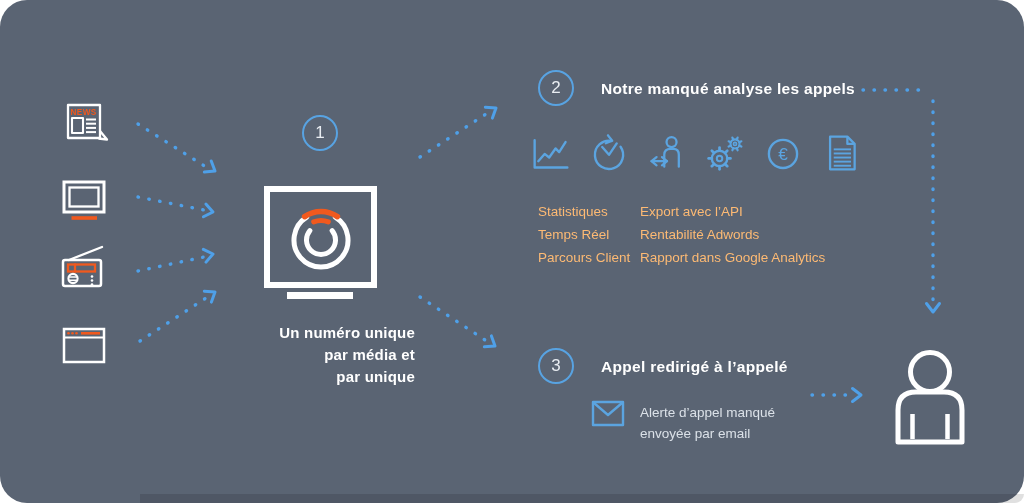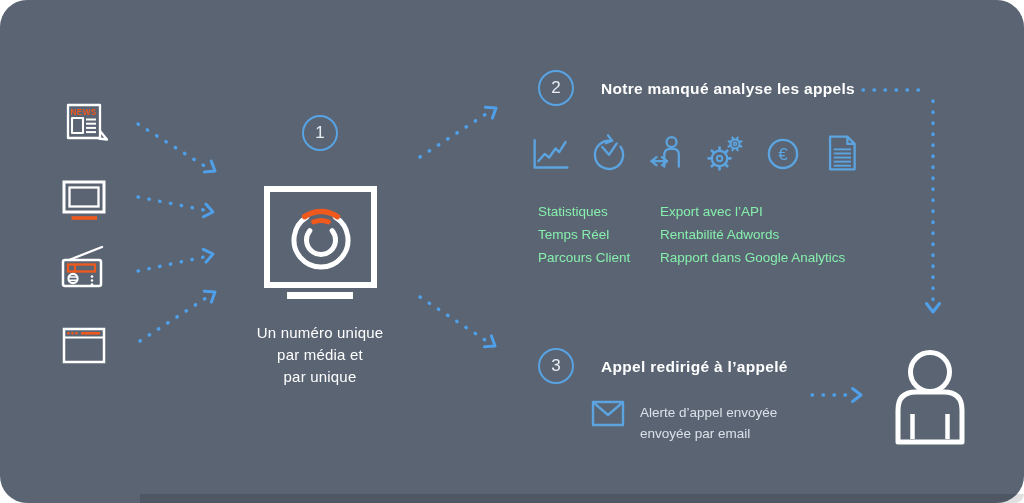--- a/index.html
+++ b/index.html
@@ -9,23 +9,23 @@
   .card::after{content:"";position:absolute;left:140px;right:0;bottom:0;height:9px;
           background:rgba(0,0,0,0.12);border-bottom-right-radius:27px;}
   .abs{position:absolute;}
   svg{display:block;}
   
   .badge{position:absolute;width:36px;height:36px;border:2px solid #58a3e2;border-radius:50%;
          box-sizing:border-box;display:flex;align-items:center;justify-content:center;
          color:#e9edf2;font-size:17px;font-weight:400;}
   
   .heading{position:absolute;color:#ffffff;font-size:15.5px;font-weight:700;letter-spacing:0.3px;white-space:nowrap;}
-  .caption{position:absolute;left:225px;top:322px;width:190px;text-align:center;color:#ffffff;
-           font-size:15px;font-weight:400;line-height:22px;letter-spacing:0.2px;}
-  .features{position:absolute;color:#86efac;font-size:13.5px;line-height:23px;white-space:nowrap;}
+  .caption{position:absolute;left:225px;top:322px;width:190px;text-align:right;color:#ffffff;
+           font-size:15px;font-weight:700;line-height:22px;letter-spacing:0.2px;}
+  .features{position:absolute;color:#fdba74;font-size:13.5px;line-height:23px;white-space:nowrap;}
   .note{position:absolute;left:640px;top:402px;color:#dbe1e8;font-size:13.5px;line-height:21px;white-space:nowrap;}
   
   .monitor{position:absolute;left:264px;top:186px;width:113px;height:102px;box-sizing:border-box;
            border:6px solid #ffffff;display:flex;align-items:center;justify-content:center;}
   .monitor-stand{position:absolute;left:287px;top:292px;width:66px;height:7px;background:#ffffff;}
   
   .analysis-row{position:absolute;left:531px;top:131px;display:flex;gap:18px;}
   .analysis-row .ic{width:40px;height:44px;}
   .media-icon{position:absolute;}
   .envelope{position:absolute;left:591px;top:400px;}
@@ -210,39 +210,39 @@
           </g>
         </svg>
       </span>
     </div>
 
     <div class="features" style="left:538px;top:200px">
       <div>Statistiques</div>
       <div>Temps Réel</div>
       <div>Parcours Client</div>
     </div>
-    <div class="features" style="left:660px;top:200px">
+    <div class="features" style="left:640px;top:200px">
       <div>Export avec l’API</div>
       <div>Rentabilité Adwords</div>
       <div>Rapport dans Google Analytics</div>
     </div>
 
     <div class="badge" style="left:538px;top:348px">
       <span>3</span>
     </div>
     <div class="heading" style="left:601px;top:358px">Appel redirigé à l’appelé</div>
 
     <span class="envelope">
       <svg width="34" height="27" viewBox="0 0 34 27" fill="none" stroke="#5ba4e0" stroke-width="2.4" stroke-linejoin="round">
         <rect x="2" y="2" width="30" height="23"></rect>
         <path d="M3,3 L17,15 L31,3"></path>
       </svg>
     </span>
     <div class="note">
-      <div>Alerte d’appel envoyée</div>
+      <div>Alerte d’appel manqué</div>
       <div>envoyée par email</div>
     </div>
 
     <span class="person">
       <svg width="74" height="95" viewBox="0 0 74 95" fill="none" stroke="#ffffff">
         <path d="M5,92 L5,60 Q5,42 23,42 L51,42 Q69,42 69,60 L69,92 Z" stroke-width="5" stroke-linejoin="round"></path>
         <circle cx="37" cy="22" r="19.5" stroke-width="5" fill="#5a6473"></circle>
         <path d="M19.5,64 V89" stroke-width="4.5"></path>
         <path d="M54.5,64 V89" stroke-width="4.5"></path>
       </svg>

